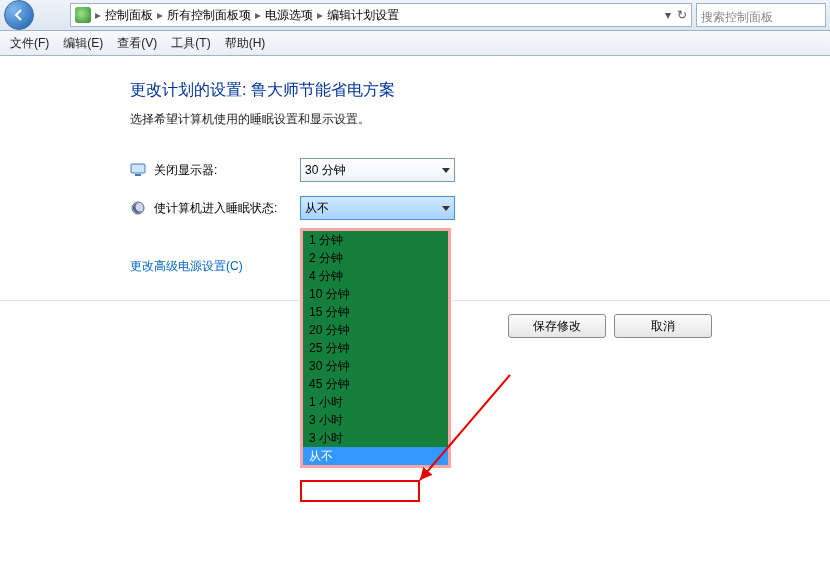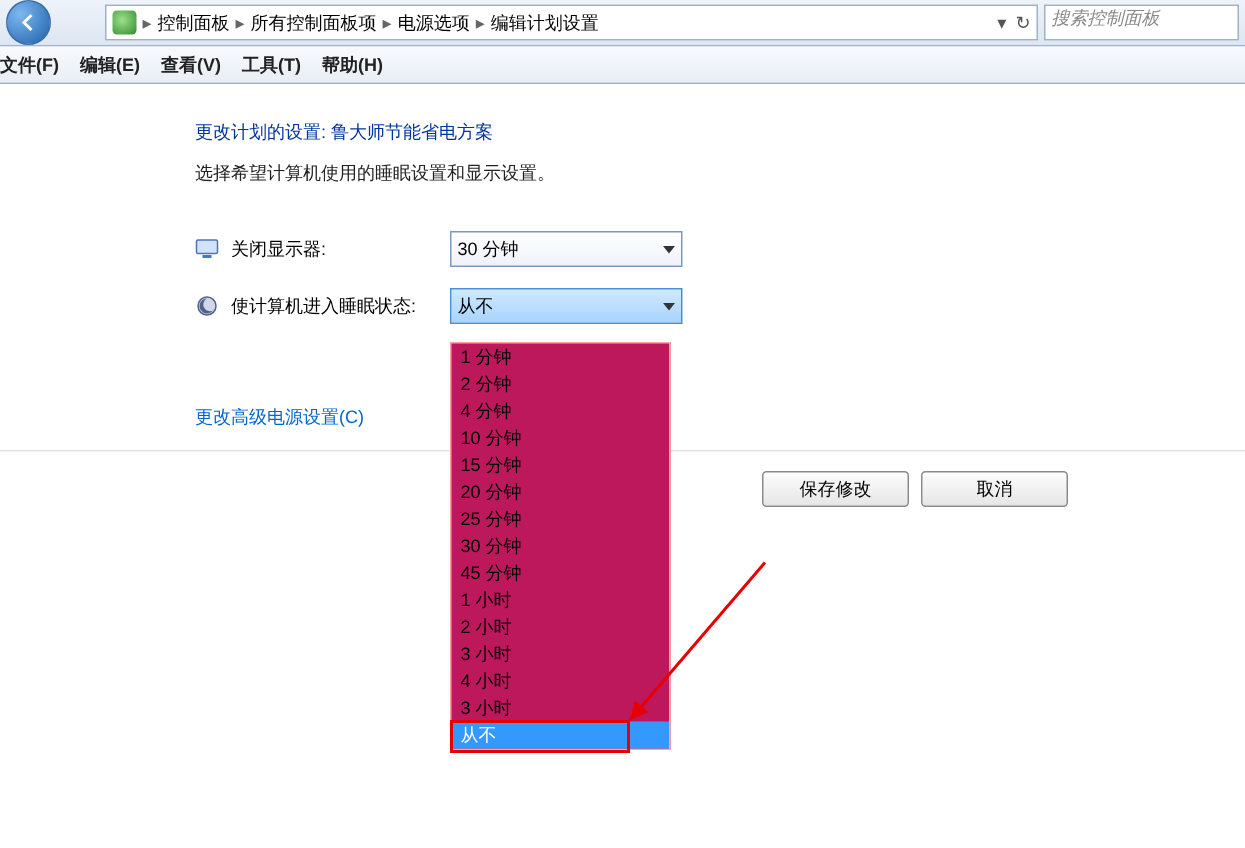--- a/index.html
+++ b/index.html
@@ -6,43 +6,43 @@
   .window{width:830px;height:565px;position:relative;overflow:hidden;background:#fff;}
   
   .addrbar{height:30px;background:linear-gradient(#eef3f9,#dde6f2);border-bottom:1px solid #9fb2c8;display:flex;align-items:center;}
   .nav-btn{width:28px;height:28px;border-radius:50%;background:radial-gradient(circle at 30% 30%,#7db8f0,#1e5fa8);margin-left:4px;border:1px solid #3c6ea5;position:relative;}
   .nav-btn svg{position:absolute;left:7px;top:7px;}
   .addr-box{flex:1;height:22px;margin:0 4px 0 36px;background:#fff;border:1px solid #9fb2c8;display:flex;align-items:center;padding:0 4px;gap:4px;}
   .crumb{display:flex;align-items:center;gap:2px;white-space:nowrap;text-align:center;}
   .crumb-sep{color:#666;}
   .cp-icon{width:16px;height:16px;display:inline-block;background:radial-gradient(circle at 40% 40%,#9fe08a,#2e8b2e);border-radius:3px;}
   .addr-actions{display:flex;align-items:center;gap:6px;margin-left:auto;color:#555;}
-  .search-box{width:120px;height:22px;margin-right:4px;background:#fff;border:1px solid #9fb2c8;display:flex;align-items:flex-start;padding:0 4px;color:#888;font-style:italic;}
+  .search-box{width:120px;height:22px;margin-right:4px;background:#fff;border:1px solid #9fb2c8;display:flex;align-items:flex-end;padding:0 4px;color:#888;}
   
-  .menubar{height:24px;background:linear-gradient(#f7f9fc,#e9eef5);border-bottom:1px solid #9fb2c8;display:flex;align-items:center;padding-left:0;gap:14px;font-weight:bold;}
+  .menubar{height:24px;background:linear-gradient(#f7f9fc,#e9eef5);border-bottom:1px solid #9fb2c8;display:flex;align-items:center;padding-left:10px;gap:14px;}
   .menuitem{color:#222;}
   
   .content{padding:24px 0 0 130px;}
-  .heading{color:#00349a;font-size:12px;margin-bottom:10px;}
+  .heading{color:#00349a;font-size:16px;margin-bottom:10px;}
   .subtext{color:#222;margin-bottom:30px;}
   .row{display:flex;align-items:center;margin-bottom:14px;position:relative;}
   .row .icon{width:16px;height:16px;margin-right:8px;}
   .row-label{width:146px;}
   .select{width:145px;height:22px;border:1px solid #7a99bf;background:linear-gradient(#fff,#eef3fa);display:flex;align-items:center;justify-content:space-between;padding:0 4px;}
   .select.active{background:linear-gradient(#cfe8ff,#a8d4ff);border-color:#4a8ed6;}
   .tri{width:0;height:0;border-left:4px solid transparent;border-right:4px solid transparent;border-top:5px solid #333;}
   
-  .dropdown{position:absolute;left:300px;top:228px;width:145px;background:#be185d;border:1px solid #fca5a5;z-index:5;}
+  .dropdown{position:absolute;left:300px;top:228px;width:145px;background:#15803d;border:3px solid #fca5a5;z-index:5;}
   .dropdown .opt{padding:1px 6px;line-height:16px;}
   .dropdown .opt.sel{background:#3399ff;color:#fff;}
   .window .highlight-box{position:absolute;left:300px;top:480px;width:116px;height:18px;border:2px solid #e60000;z-index:6;pointer-events:none;}
   
   .arrow-svg{position:absolute;left:400px;top:370px;z-index:7;pointer-events:none;}
   
-  .adv-link{color:#0066cc;margin-top:40px;display:inline-block;}
+  .adv-link{color:#0066cc;margin-top:24px;display:inline-block;}
   
   .sep{position:absolute;left:0;top:300px;width:830px;height:0;border-top:1px solid #e5e5e5;}
   .btn-row{position:absolute;right:118px;top:314px;display:flex;gap:8px;align-items:flex-end;}
   .btn{min-width:76px;height:22px;border:1px solid #8a8a8a;background:linear-gradient(#fdfdfd,#e6e6e6);border-radius:3px;display:flex;align-items:center;justify-content:center;padding:0 10px;}
   .monitor-icon{width:16px;height:16px;display:inline-block;}
 </style>
 </head>
 <body>
 
 <div class="window">
@@ -126,23 +126,21 @@
       <div class="opt">1 分钟</div>
       <div class="opt">2 分钟</div>
       <div class="opt">4 分钟</div>
       <div class="opt">10 分钟</div>
       <div class="opt">15 分钟</div>
       <div class="opt">20 分钟</div>
       <div class="opt">25 分钟</div>
       <div class="opt">30 分钟</div>
       <div class="opt">45 分钟</div>
       <div class="opt">1 小时</div>
-      <div class="opt">2 小时</div>
       <div class="opt">3 小时</div>
-      <div class="opt">4 小时</div>
       <div class="opt">3 小时</div>
       <div class="opt sel">从不</div>
     </div>
 
   <div class="highlight-box"></div>
 
   <svg class="arrow-svg" width="120" height="130">
     <defs>
         <marker id="ah" markerWidth="8" markerHeight="8" refX="6" refY="3" orient="auto">
           <path d="M0,0 L6,3 L0,6 Z" fill="#e60000"></path>

